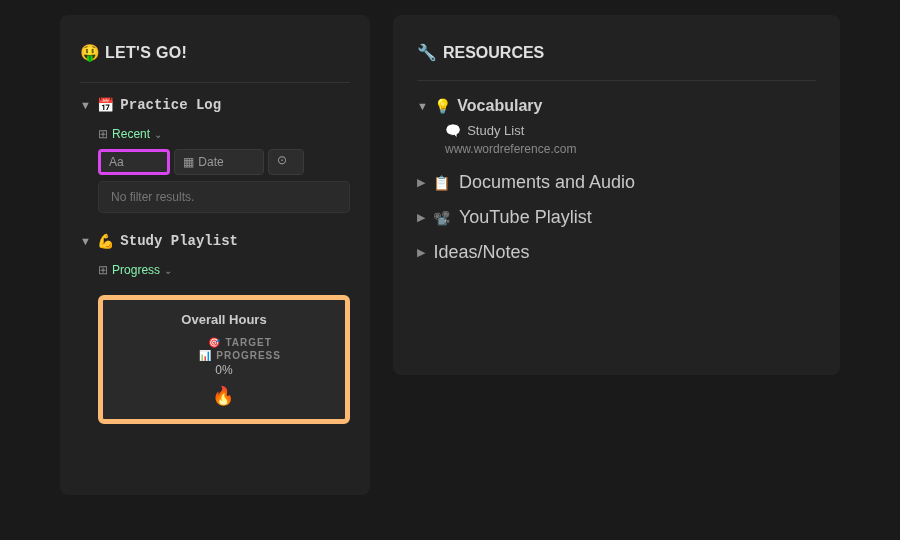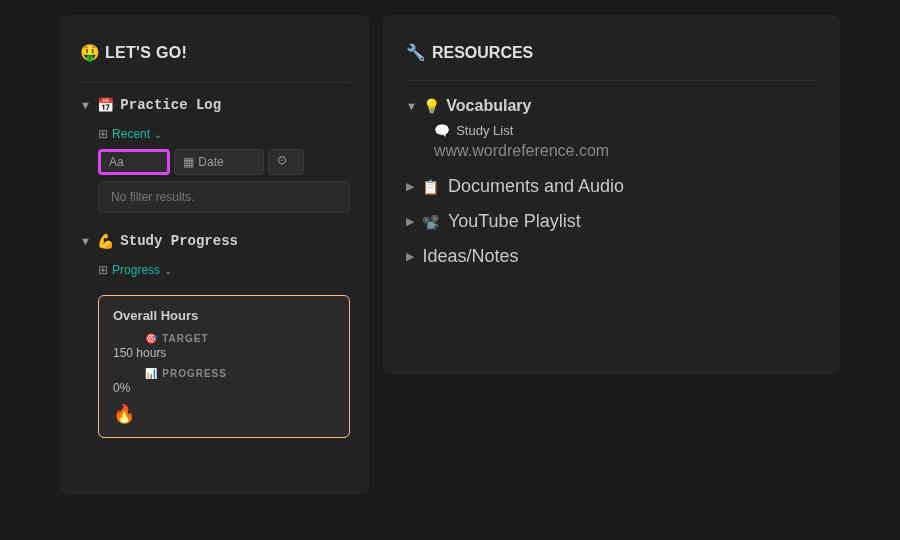--- a/index.html
+++ b/index.html
@@ -19,21 +19,21 @@
       width: 900px;
       height: 540px;
       background: #1a1a1a;
       display: flex;
       align-items: center;
       justify-content: center;
     }
 
     .main-area {
       display: flex;
-      gap: 12px;
+      gap: 23px;
       width: 780px;
       height: 510px;
       align-items: flex-start;
     }
 
     
     .left-panel {
       background: #222222;
       border-radius: 8px;
       padding: 28px 20px 20px 20px;
@@ -89,21 +89,21 @@
       margin-left: 18px;
     }
 
     .db-icon {
       color: #888;
       font-size: 12px;
     }
 
     .db-view-label {
       font-size: 12px;
-      color: #14b8a6;
+      color: #86efac;
       font-weight: 500;
     }
 
     .db-view-chevron {
       color: #888;
       font-size: 10px;
     }
 
     
     .filter-bar {
@@ -162,21 +162,22 @@
       margin-top: 20px;
     }
 
     
     .progress-widget {
       margin-left: 18px;
       margin-top: 10px;
       background: #2a2a2a;
       border-radius: 6px;
       padding: 12px 14px;
-      border: 1px solid #fdba74;
+      border: 5px solid #fdba74;
+      text-align: center;
     }
 
     .widget-title {
       font-size: 13px;
       font-weight: 600;
       color: #ccc;
       margin-bottom: 10px;
     }
 
     .metric-label {
@@ -250,21 +251,21 @@
 
     .vocab-sub-label {
       font-size: 13px;
       color: #bbb;
       display: flex;
       align-items: center;
       gap: 6px;
     }
 
     .vocab-url {
-      font-size: 16px;
+      font-size: 12px;
       color: #888;
       margin-left: 28px;
       margin-top: 2px;
     }
 
     
     .resource-row {
       display: flex;
       align-items: center;
       gap: 8px;
@@ -319,37 +320,36 @@
           <div class="filter-other">⊙</div>
         </div>
 
         <div class="no-results">No filter results.</div>
       </div>
 
       <div class="study-targets-section">
         <div class="section-title-row">
           <span class="collapse-arrow">▼</span>
           <span class="section-emoji">💪</span>
-          <span class="section-title">Study Progress</span>
+          <span class="section-title">Study Playlist</span>
         </div>
 
         <div class="db-view-bar">
           <span class="db-icon">⊞</span>
           <span class="db-view-label">Progress</span>
           <span class="db-view-chevron">⌄</span>
         </div>
 
         <div class="progress-widget">
           <div class="widget-title">Overall Hours</div>
 
           <div class="metric-label">
             <span>🎯</span>
             <span>TARGET</span>
           </div>
-          <div class="metric-value">150 hours</div>
 
           <div class="metric-label">
             <span>📊</span>
             <span>PROGRESS</span>
           </div>
           <div class="metric-value">0%</div>
 
           <div class="effort-icon">🔥</div>
         </div>
       </div>

